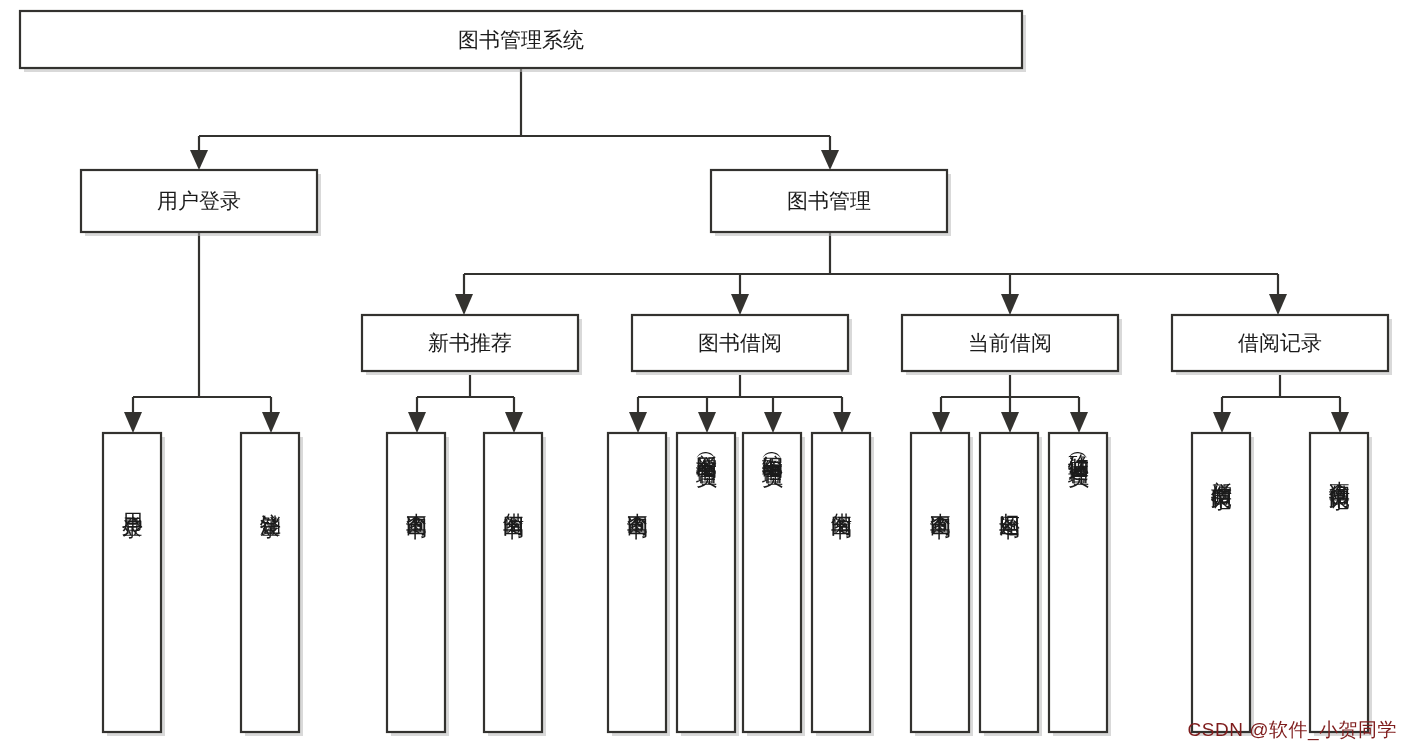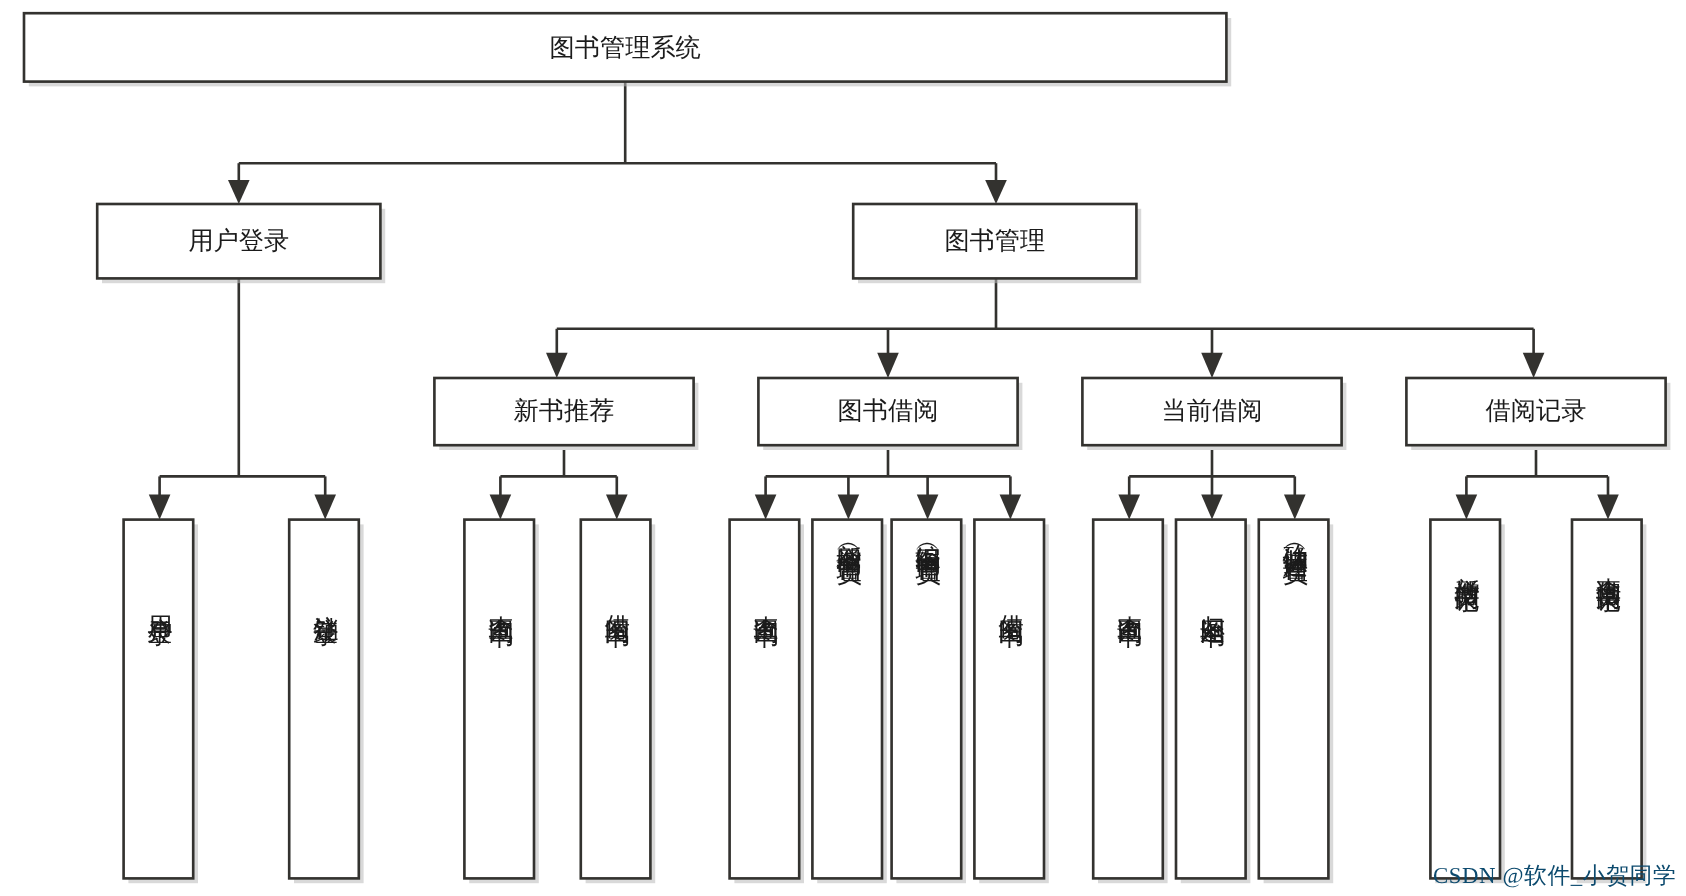--- a/index.html
+++ b/index.html
@@ -55,23 +55,23 @@
     fill: none;
     stroke-linecap: butt;
   }
   .edge-arrow {
     fill: #33322f;
   }
   .watermark {
     position: absolute;
     right: 8px;
     bottom: 4px;
-    font-family: Liberation Serif, serif;
+    font-family: Liberation Sans, sans-serif;
     font-size: 19px;
-    color: #0c4a6e;
+    color: #7f1d1d;
     white-space: nowrap;
     letter-spacing: 0.5px;
     user-select: none;
   }
 </style>
 </head>
 <body>
 
 <div id="diagram-root">
 <svg width="1405" height="747" viewBox="0 0 1405 747" xmlns="http://www.w3.org/2000/svg">

